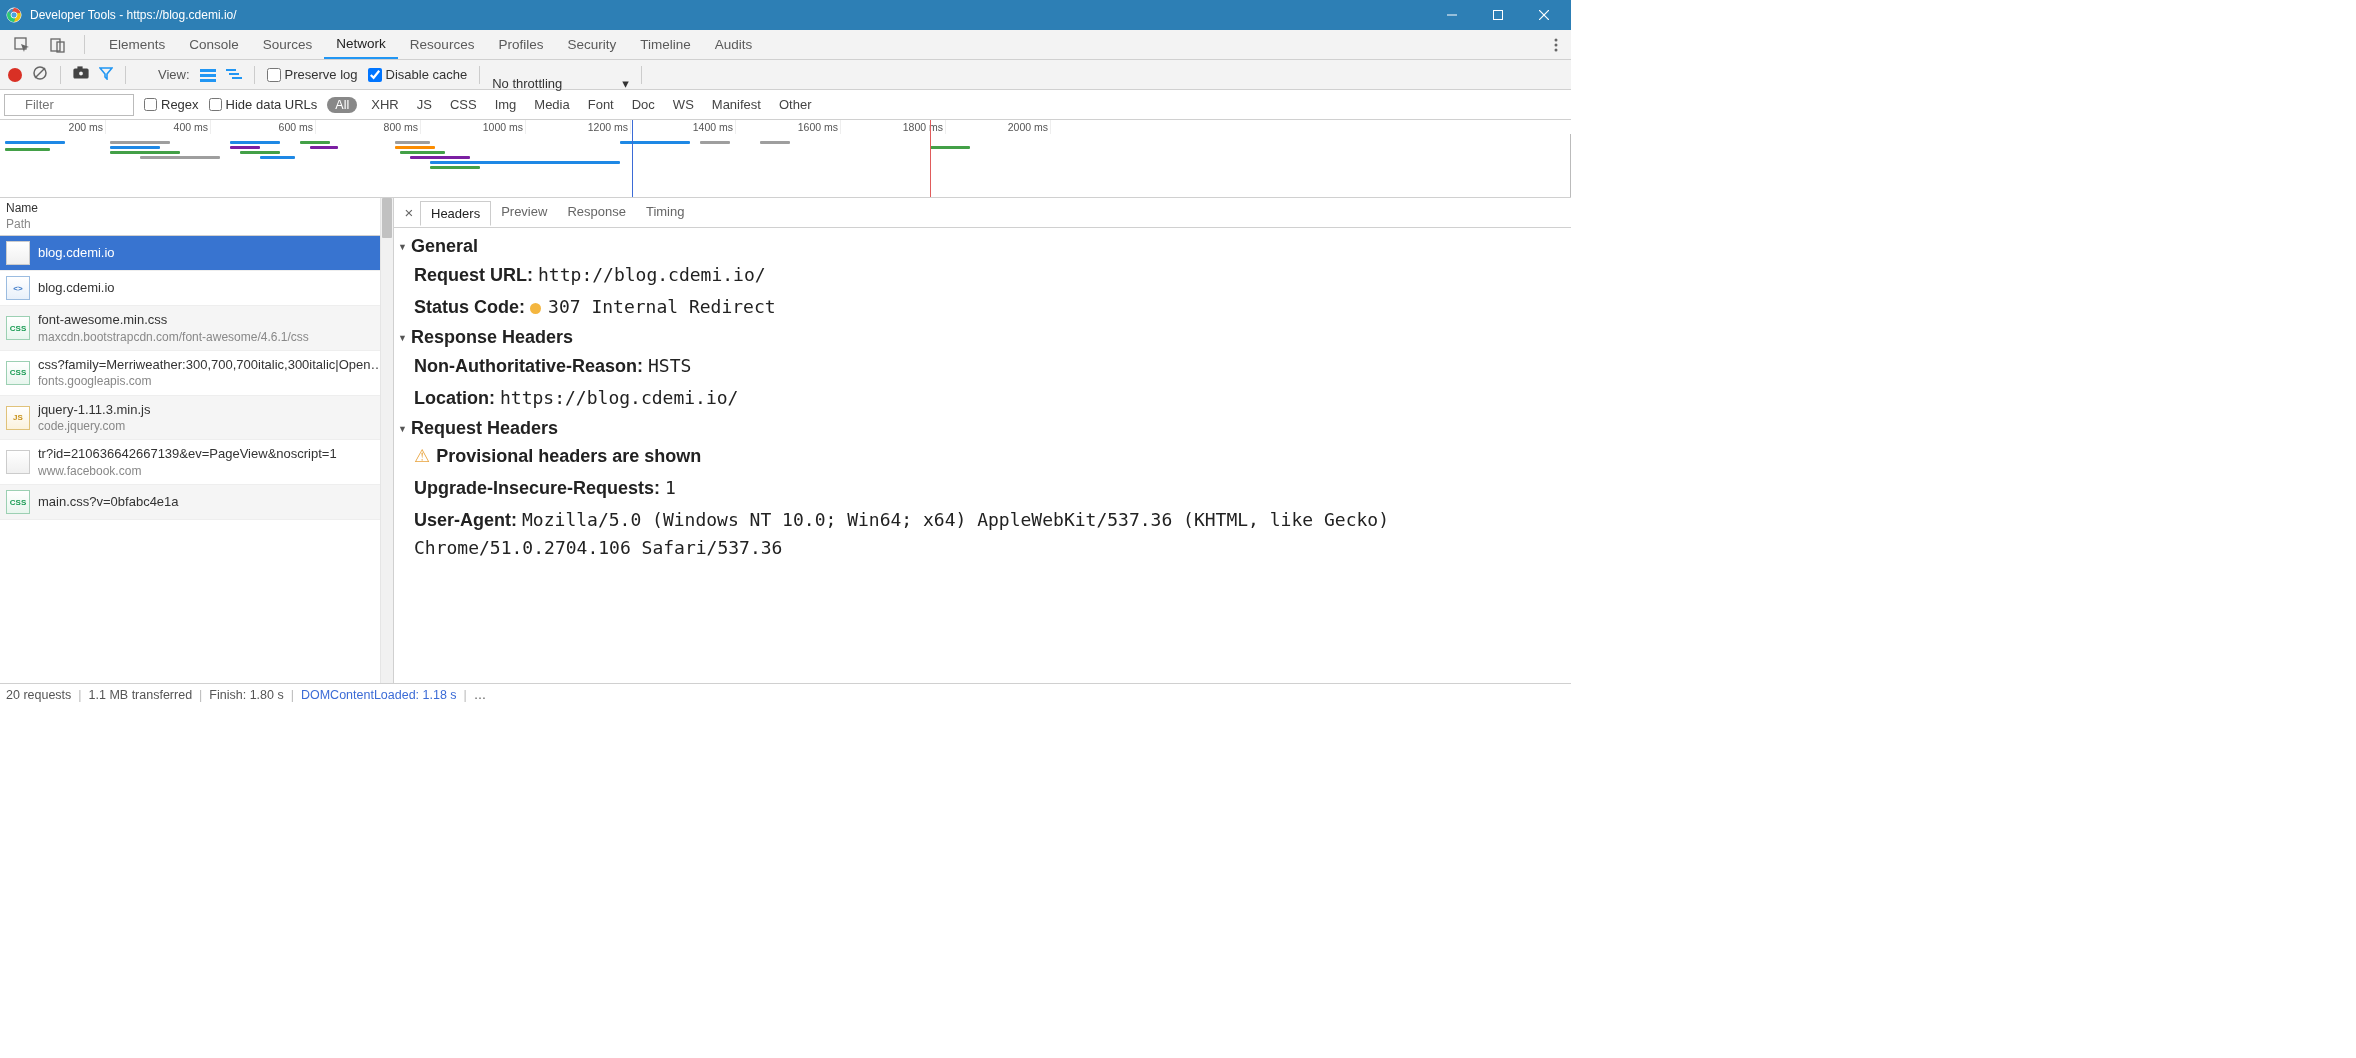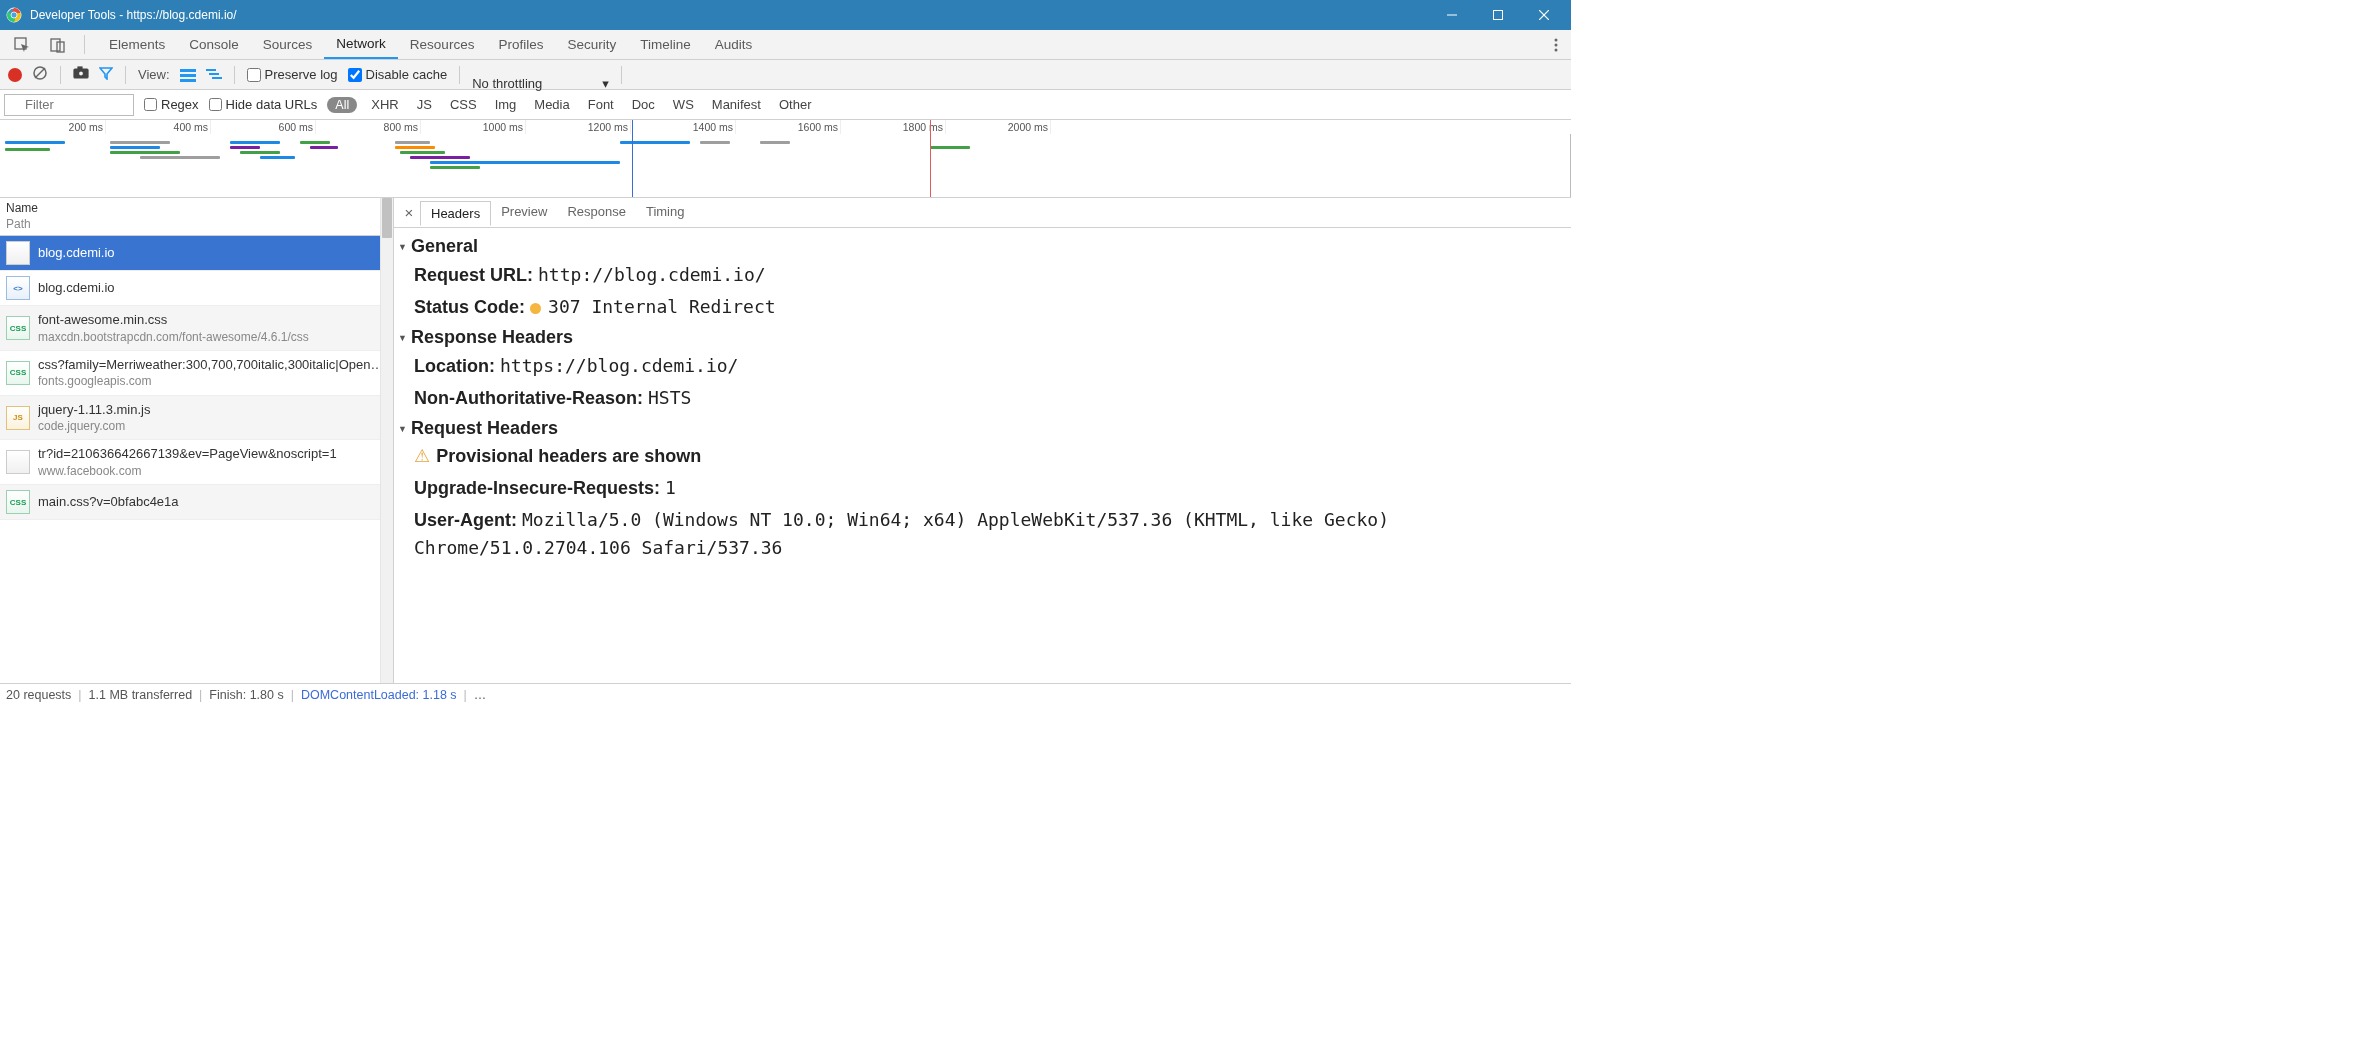--- a/index.html
+++ b/index.html
@@ -19,21 +19,21 @@
 .main-tabs .tab { padding: 0 12px; display: flex; align-items: center; color: #5a5a5a; font-size: 13.5px; cursor: default; }
 .main-tabs .tab.active { color: #222; border-bottom: 2px solid #2196f3; font-weight: 500; }
 .main-tabs .spacer { flex: 1; }
 .main-tabs .more { width: 30px; display: flex; align-items: center; justify-content: center; }
 
 
 .net-toolbar { height: 30px; border-bottom: 1px solid #d0d0d0; display: flex; align-items: center; padding: 0 8px; gap: 10px; background: #f3f3f3; }
 .net-toolbar .record { width: 14px; height: 14px; border-radius: 50%; background: #d93025; }
 .net-toolbar .clear svg { stroke: #666; }
 .net-toolbar .sep { width: 1px; height: 18px; background: #ccc; margin: 0 2px; }
-.net-toolbar .lbl { color: #555; font-size: 13px; }
+.net-toolbar .lbl { color: #555; font-size: 13px; margin-left: 20px; }
 .net-toolbar input[type=checkbox] { width: 14px; height: 14px; }
 .net-toolbar .chk { display: flex; align-items: center; gap: 4px; color: #333; font-size: 13px; }
 .net-toolbar .throttle { display: flex; align-items: flex-start; gap: 60px; color: #333; margin-top: 18px; }
 .net-toolbar .camera svg, .net-toolbar .funnel svg { fill: none; }
 .net-toolbar .view-icon { display:inline-flex; }
 
 
 .filter-bar { height: 30px; border-bottom: 1px solid #d0d0d0; display: flex; align-items: center; padding: 0 4px; gap: 10px; background: #fff; }
 .filter-bar input[type=text] { width: 130px; height: 22px; border: 1px solid #bbb; padding: 0 20px; font-size: 13px; color: #888; }
 .filter-bar .chk { display: flex; align-items: center; gap: 4px; color: #333; font-size: 13px; }
@@ -354,22 +354,22 @@
           <div class="rt">Response</div>
           <div class="rt">Timing</div>
         </div>
     </div>
     <div class="body">
       <div class="section-h">General</div>
       <div class="kv"><span class="k">Request URL:</span> <span class="v">http://blog.cdemi.io/</span></div>
       <div class="kv"><span class="k">Status Code:</span> <span class="status-dot"></span> <span class="v">307 Internal Redirect</span></div>
 
       <div class="section-h">Response Headers</div>
+      <div class="kv"><span class="k">Non-Authoritative-Reason:</span> <span class="v">HSTS</span></div>
       <div class="kv"><span class="k">Location:</span> <span class="v">https://blog.cdemi.io/</span></div>
-      <div class="kv"><span class="k">Non-Authoritative-Reason:</span> <span class="v">HSTS</span></div>
 
       <div class="section-h">Request Headers</div>
       <div class="kv warn">
           <span class="warn-icon">⚠</span> 
           <b>Provisional headers are shown</b>
         </div>
       <div class="kv"><span class="k">Upgrade-Insecure-Requests:</span> <span class="v">1</span></div>
       <div class="kv"><span class="k">User-Agent:</span> <span class="v">Mozilla/5.0 (Windows NT 10.0; Win64; x64) AppleWebKit/537.36 (KHTML, like Gecko) Chrome/51.0.2704.106 Safari/537.36</span></div>
     </div>
   </div>

